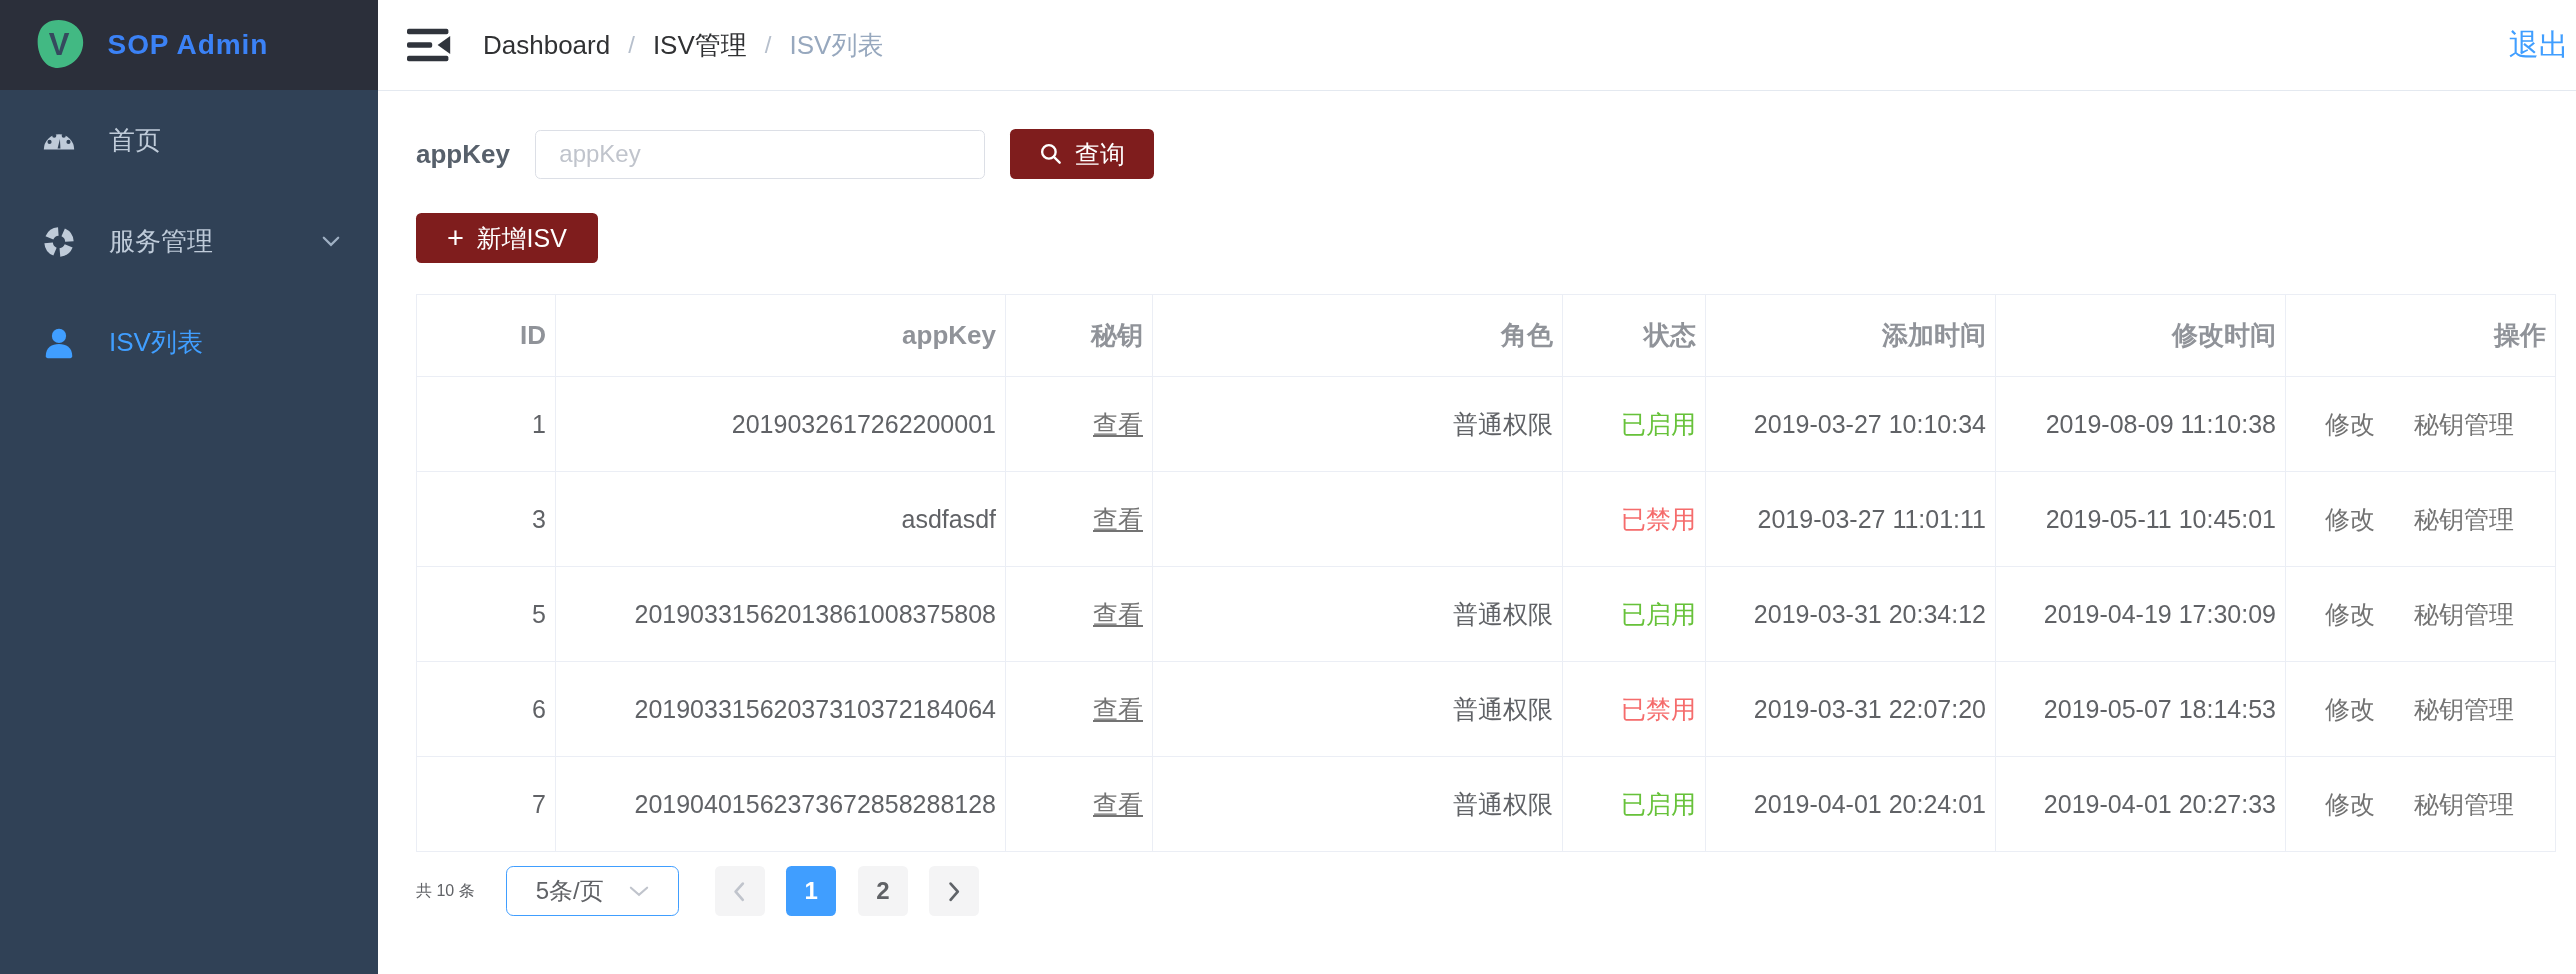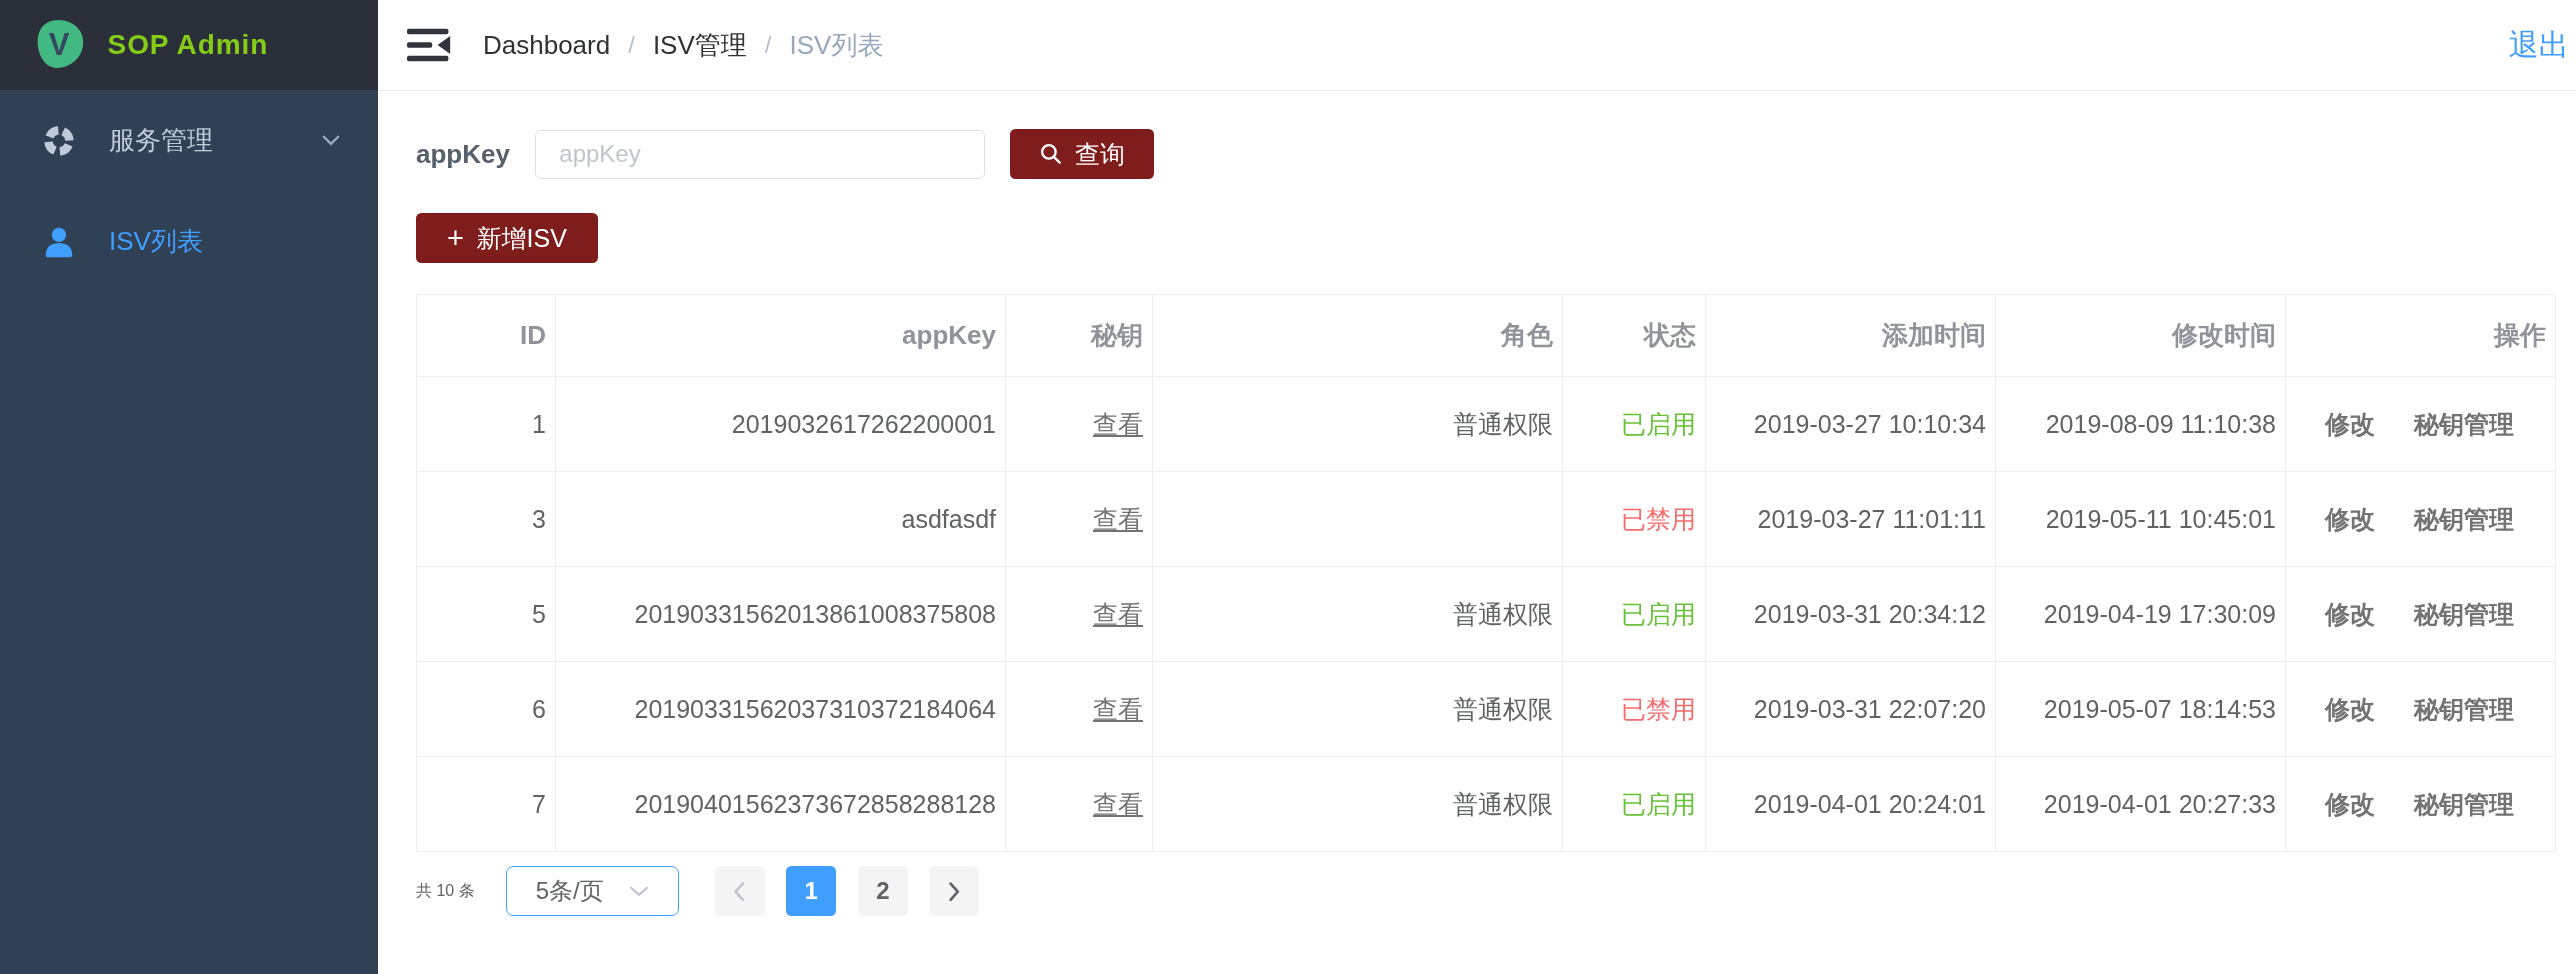--- a/index.html
+++ b/index.html
@@ -10,21 +10,21 @@
   }
   .app{display:flex;width:100%;height:100%;}
 
   
   .sidebar{width:378px;flex-shrink:0;background:#304156;display:flex;flex-direction:column;}
   .logo-bar{height:90px;background:#2b2f3a;display:flex;align-items:center;gap:21.6px;padding-left:32px;}
   .logo-blob{width:54px;height:54px;position:relative;flex-shrink:0;}
   .logo-blob svg{display:block;}
   .logo-v{position:absolute;left:0;top:0;width:54px;height:54px;display:flex;align-items:center;justify-content:center;
     color:#35495e;font-weight:700;font-size:31px;}
-  .logo-title{color:#84cc16;font-size:28px;font-weight:700;letter-spacing:0.9px;white-space:nowrap;}
+  .logo-title{color:#3b82f6;font-size:28px;font-weight:700;letter-spacing:0.9px;white-space:nowrap;}
   .menu{padding-top:0;}
   .menu-item{height:101px;display:flex;align-items:center;padding:0 38px 0 41px;color:#bfcbd9;font-size:26px;cursor:pointer;}
   .menu-item .mi-icon{width:36px;height:36px;margin-right:32px;flex-shrink:0;display:flex;align-items:center;justify-content:center;}
   .menu-item.active{color:#409EFF;}
   .submenu-arrow{margin-left:auto;display:flex;align-items:center;}
 
   
   .main{flex:1;display:flex;flex-direction:column;background:#fff;min-width:0;}
   .topbar{height:90px;flex-shrink:0;display:flex;align-items:center;border-bottom:0.9px solid #e4e9f0;}
   .hamburger{margin-left:29px;display:flex;align-items:center;cursor:pointer;}
@@ -47,21 +47,21 @@
   .add-btn{padding:0 31px;margin-bottom:31px;}
   .plus-glyph{font-size:29px;font-weight:400;line-height:1;}
 
   
   table.grid{border-collapse:collapse;table-layout:fixed;width:2137px;}
   .grid th,.grid td{border:0.9px solid #ebeef5;padding:0 9px 0 18px;text-align:right;overflow:hidden;white-space:nowrap;}
   .grid th{height:81px;font-size:26px;color:#909399;font-weight:700;background:#fff;}
   .grid td{height:94px;font-size:25px;color:#606266;}
   .link{color:#737373;text-decoration:none;cursor:pointer;}
   .link.u{text-decoration:underline;}
-  .ops .link{margin-right:32px;font-weight:bold;}
+  .ops .link{margin-right:32px;}
   .status.enabled{color:#67C23A;}
   .status.disabled{color:#F56C6C;}
 
   
   .pagination{display:flex;align-items:center;margin-top:14.4px;}
   .pg-total{font-size:16px;color:#606266;margin-right:31px;}
   .page-size{width:173px;height:50px;box-sizing:border-box;border:1.8px solid #409EFF;border-radius:7.2px;
     display:flex;align-items:center;justify-content:center;gap:25px;font-size:24px;color:#606266;cursor:pointer;background:#fff;}
   .pager{display:flex;align-items:center;margin-left:36px;}
   .pg-btn{min-width:50px;height:50px;border-radius:5.4px;background:#f4f4f5;display:flex;align-items:center;justify-content:center;
@@ -79,20 +79,33 @@
       <div class="logo-blob">
         <svg width="54" height="54" viewBox="0 0 100 100">
           <path d="M26,10 C46,-2 78,4 90,26 C100,45 94,70 74,84 C56,96 34,96 22,80 C6,60 6,22 26,10 Z" fill="#42b983"></path>
         </svg>
         <span class="logo-v">V</span>
       </div>
       <span class="logo-title">SOP Admin</span>
     </div>
 
     <nav class="menu">
+      <div class="menu-item">
+        <span class="mi-icon">
+          <svg width="36" height="36" viewBox="0 0 38 38">
+            <path d="M3,28 A16,16 0 1 1 35,28 L3,28 Z" fill="#bfcbd9"></path>
+            <circle cx="9" cy="20" r="2.2" fill="#304156"></circle>
+            <circle cx="14" cy="13.5" r="2.2" fill="#304156"></circle>
+            <circle cx="24" cy="13.5" r="2.2" fill="#304156"></circle>
+            <circle cx="29" cy="20" r="2.2" fill="#304156"></circle>
+            <path d="M17.5,27 L20.5,27 L20,17 Z" fill="#304156"></path>
+          </svg>
+        </span>
+        <span>首页</span>
+      </div>
 
       <div class="menu-item">
         <span class="mi-icon">
           <svg width="36" height="36" viewBox="0 0 38 38">
             <circle cx="19" cy="19" r="11" fill="none" stroke="#bfcbd9" stroke-width="9" stroke-dasharray="12 5.28" transform="rotate(22 19 19)"></circle>
           </svg>
         </span>
         <span>服务管理</span>
         <span class="submenu-arrow">
           <svg width="18" height="12.6" viewBox="0 0 20 14">

